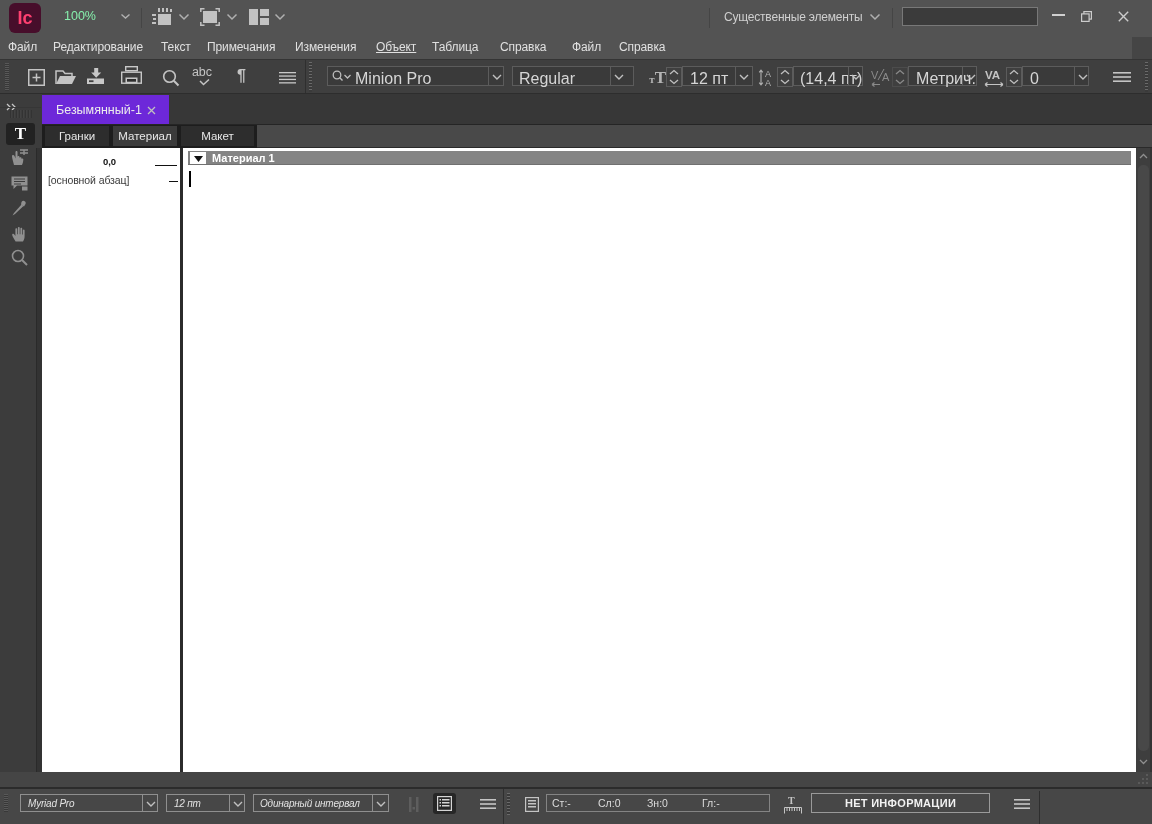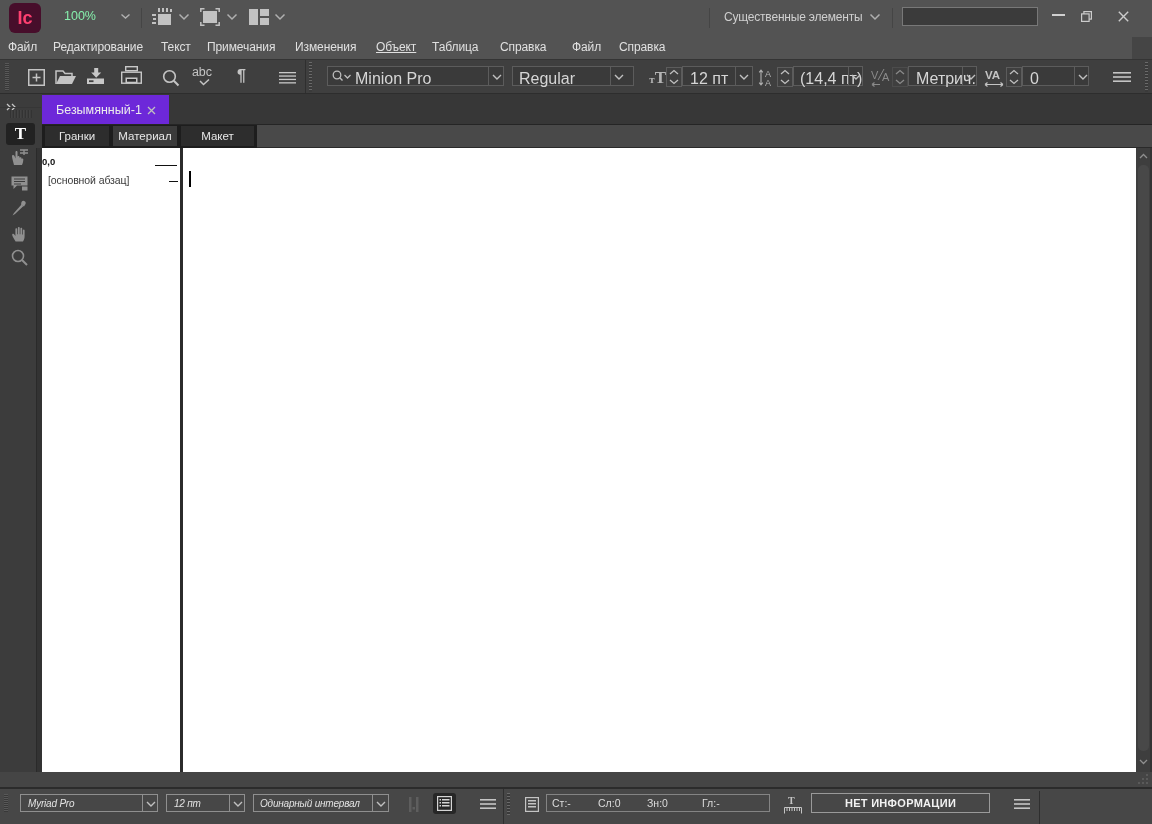--- a/index.html
+++ b/index.html
@@ -313,22 +313,30 @@
 </div>
 
 <div class="abs subtabrow">
   <div style="position:absolute; left:0px; top:0px; width:215px; height:23px; background:#1d1d1d;"></div>
   <div class="stab" style="left:2px; width:66px;">Гранки</div>
   <div class="stab" style="left:70px; width:66px; background:#3b3b3b;">Материал</div>
   <div class="stab" style="left:138px; width:75px;">Макет</div>
 </div>
 
 <div class="abs content">
-
-  <div style="position:absolute; left:0; top:8px; width:135px; text-align:left; font-size:9.5px; font-weight:bold; color:#111111;">0,0</div>
+  <div class="storybar">
+    <div style="position:absolute; left:2px; top:1px; width:16px; height:12px; background:#ffffff;">
+      <svg style="position:absolute; left:4px; top:3.5px;" width="9" height="6">
+          <path d="M0 0 H9 L4.5 6 Z" fill="#111111"></path>
+        </svg>
+    </div>
+    <span style="position:absolute; left:24px; top:1px; font-size:11px; font-weight:bold; color:#ffffff;">Материал 1</span>
+  </div>
+
+  <div style="position:absolute; left:0; top:8px; width:135px; text-align:center; font-size:9.5px; font-weight:bold; color:#111111;">0,0</div>
   <div style="position:absolute; left:113px; top:17px; width:22px; height:1px; background:#111111;"></div>
   <div style="position:absolute; left:6px; top:26px; font-size:10.5px; letter-spacing:-0.1px; color:#3a3a3a;">[основной абзац]</div>
   <div style="position:absolute; left:127px; top:33px; width:9px; height:1px; background:#111111;"></div>
 
   <div style="position:absolute; left:147px; top:23px; width:1.5px; height:16px; background:#000000;"></div>
 </div>
 <div class="abs divider"></div>
 <div class="abs" style="left:36px; top:148px; width:6px; height:624px; background:#333333; border-left:1px solid #2a2a2a;"></div>
 
 <div class="abs scroll">

